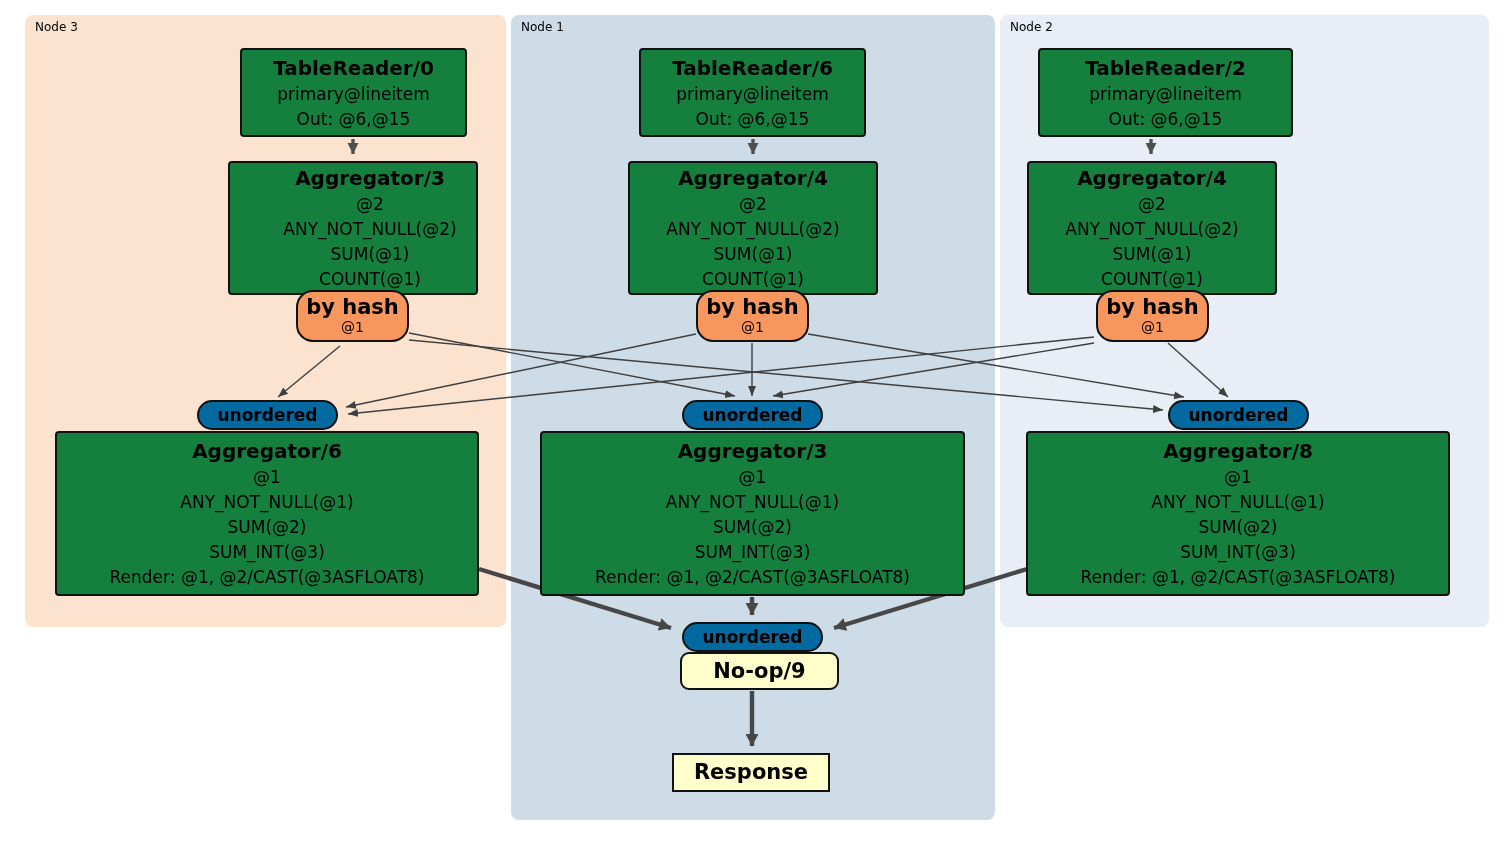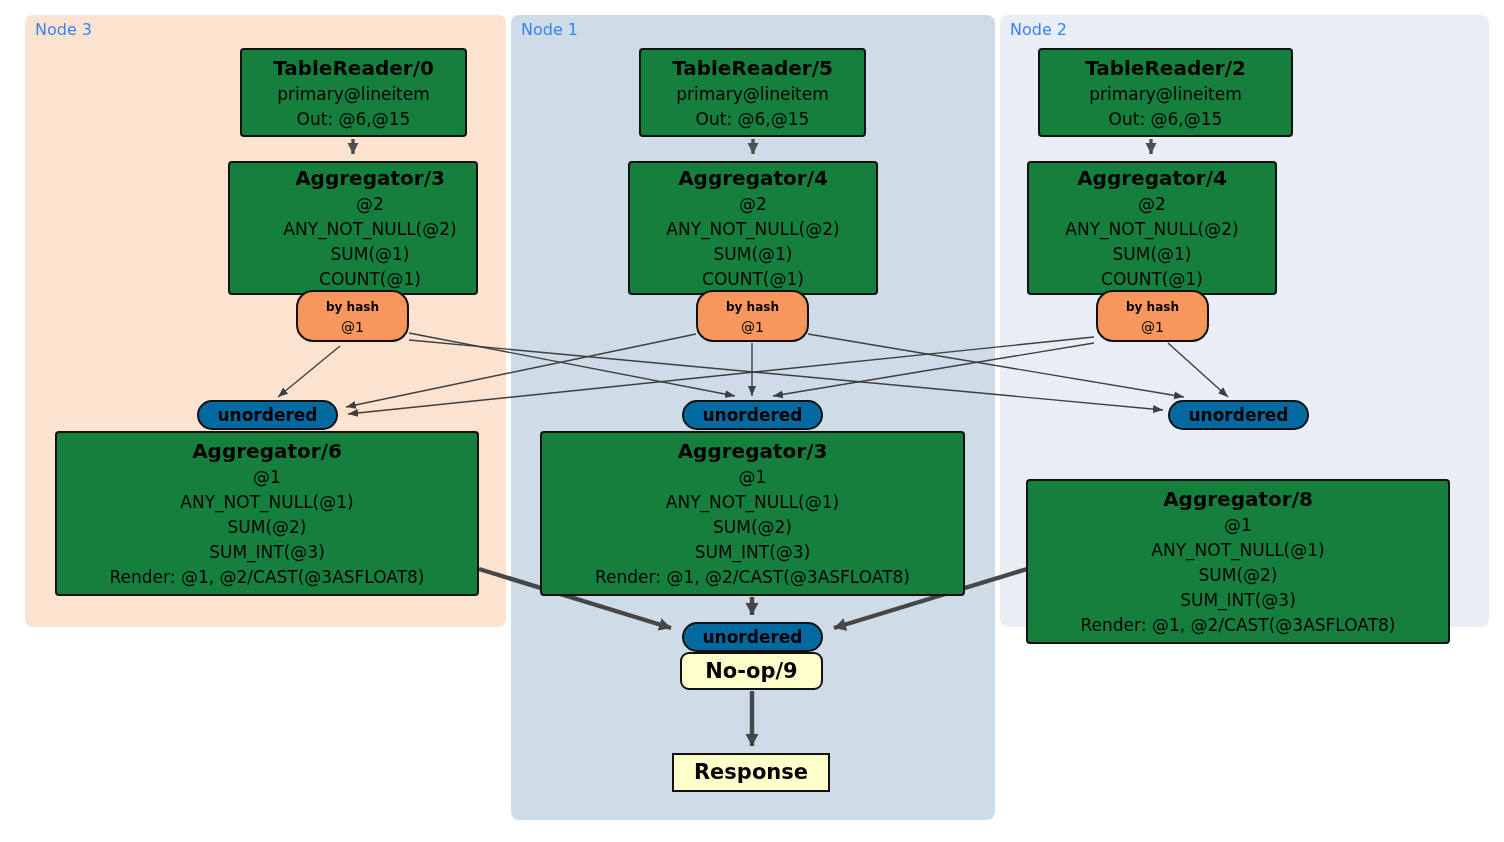--- a/index.html
+++ b/index.html
@@ -14,22 +14,22 @@
   }
   .region {
     position: absolute;
     border-radius: 8px;
     z-index: 1;
   }
   .region-label {
     position: absolute;
     top: 5px;
     left: 10px;
-    font-size: 16px;
-    color: #3b82f6;
+    font-size: 12px;
+    color: #000000;
     z-index: 2;
   }
   #edges {
     position: absolute;
     left: 0; top: 0;
     width: 1504px; height: 842px;
     z-index: 2;
   }
   .opbox {
     position: absolute;
@@ -54,21 +54,21 @@
     z-index: 4;
   }
   .hash-pill {
     background: #f7975e;
     border-radius: 17px;
     display: flex;
     flex-direction: column;
     align-items: center;
     justify-content: center;
   }
-  .hash-pill .pill-title { font-weight: bold; font-size: 12px; line-height: 22px; }
+  .hash-pill .pill-title { font-weight: bold; font-size: 21px; line-height: 22px; }
   .hash-pill .pill-detail { font-size: 14px; line-height: 18px; }
   .stream-pill {
     background: #0369a1;
     border-radius: 15px;
     font-weight: bold;
     font-size: 17px;
     line-height: 26px;
   }
   .final-box {
     position: absolute;
@@ -160,21 +160,21 @@
   <div class="opbox" style="left:55px; top:431px; width:424px; height:165px;">
     <div class="title">Aggregator/6</div>
     <div class="line">@1</div>
     <div class="line">ANY_NOT_NULL(@1)</div>
     <div class="line">SUM(@2)</div>
     <div class="line">SUM_INT(@3)</div>
     <div class="line">Render: @1, @2/CAST(@3ASFLOAT8)</div>
   </div>
 
   <div class="opbox" style="left:639px; top:48px; width:227px; height:89px;">
-    <div class="title">TableReader/5</div>
+    <div class="title">TableReader/6</div>
     <div class="line">primary@lineitem</div>
     <div class="line">Out: @6,@15</div>
   </div>
 
   <div class="opbox" style="left:628px; top:161px; width:250px; height:134px;">
     <div class="title">Aggregator/4</div>
     <div class="line">@2</div>
     <div class="line">ANY_NOT_NULL(@2)</div>
     <div class="line">SUM(@1)</div>
     <div class="line">COUNT(@1)</div>
@@ -191,21 +191,21 @@
     <div class="title">Aggregator/3</div>
     <div class="line">@1</div>
     <div class="line">ANY_NOT_NULL(@1)</div>
     <div class="line">SUM(@2)</div>
     <div class="line">SUM_INT(@3)</div>
     <div class="line">Render: @1, @2/CAST(@3ASFLOAT8)</div>
   </div>
 
   <div class="pill stream-pill" style="left:682px; top:622px; width:141px; height:30px;">unordered</div>
 
-  <div class="final-box" style="left:680px; top:652px; width:143px; height:38px; border-radius:9px; line-height:34px;">No-op/9</div>
+  <div class="final-box" style="left:680px; top:652px; width:159px; height:38px; border-radius:9px; line-height:34px;">No-op/9</div>
 
   <div class="final-box" style="left:672px; top:753px; width:158px; height:39px; border-radius:0; line-height:35px;">Response</div>
 
   <div class="opbox" style="left:1038px; top:48px; width:255px; height:89px;">
     <div class="title">TableReader/2</div>
     <div class="line">primary@lineitem</div>
     <div class="line">Out: @6,@15</div>
   </div>
 
   <div class="opbox" style="left:1027px; top:161px; width:250px; height:134px;">
@@ -216,21 +216,21 @@
     <div class="line">COUNT(@1)</div>
   </div>
 
   <div class="pill hash-pill" style="left:1096px; top:290px; width:113px; height:52px;">
     <div class="pill-title">by hash</div>
     <div class="pill-detail">@1</div>
   </div>
 
   <div class="pill stream-pill" style="left:1168px; top:400px; width:141px; height:30px;">unordered</div>
 
-  <div class="opbox" style="left:1026px; top:431px; width:424px; height:165px;margin-top:48px;">
+  <div class="opbox" style="left:1026px; top:431px; width:424px; height:165px;">
     <div class="title">Aggregator/8</div>
     <div class="line">@1</div>
     <div class="line">ANY_NOT_NULL(@1)</div>
     <div class="line">SUM(@2)</div>
     <div class="line">SUM_INT(@3)</div>
     <div class="line">Render: @1, @2/CAST(@3ASFLOAT8)</div>
   </div>
 
 </div>
 

